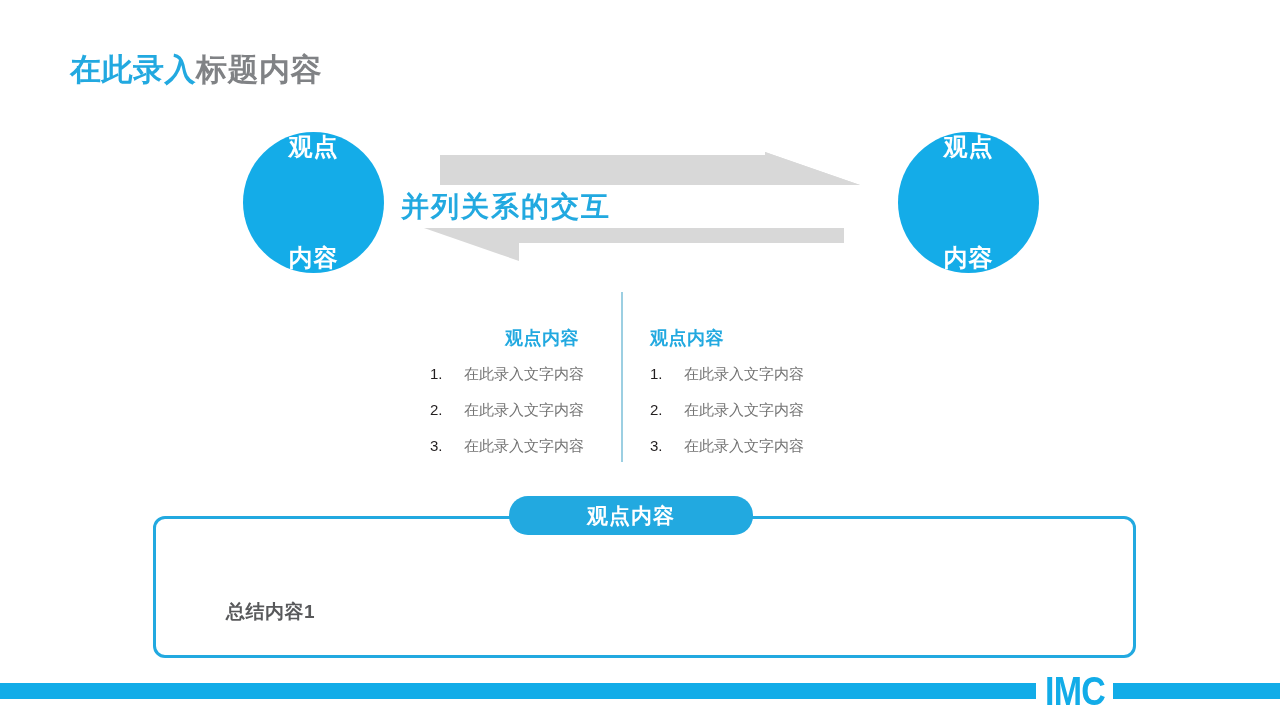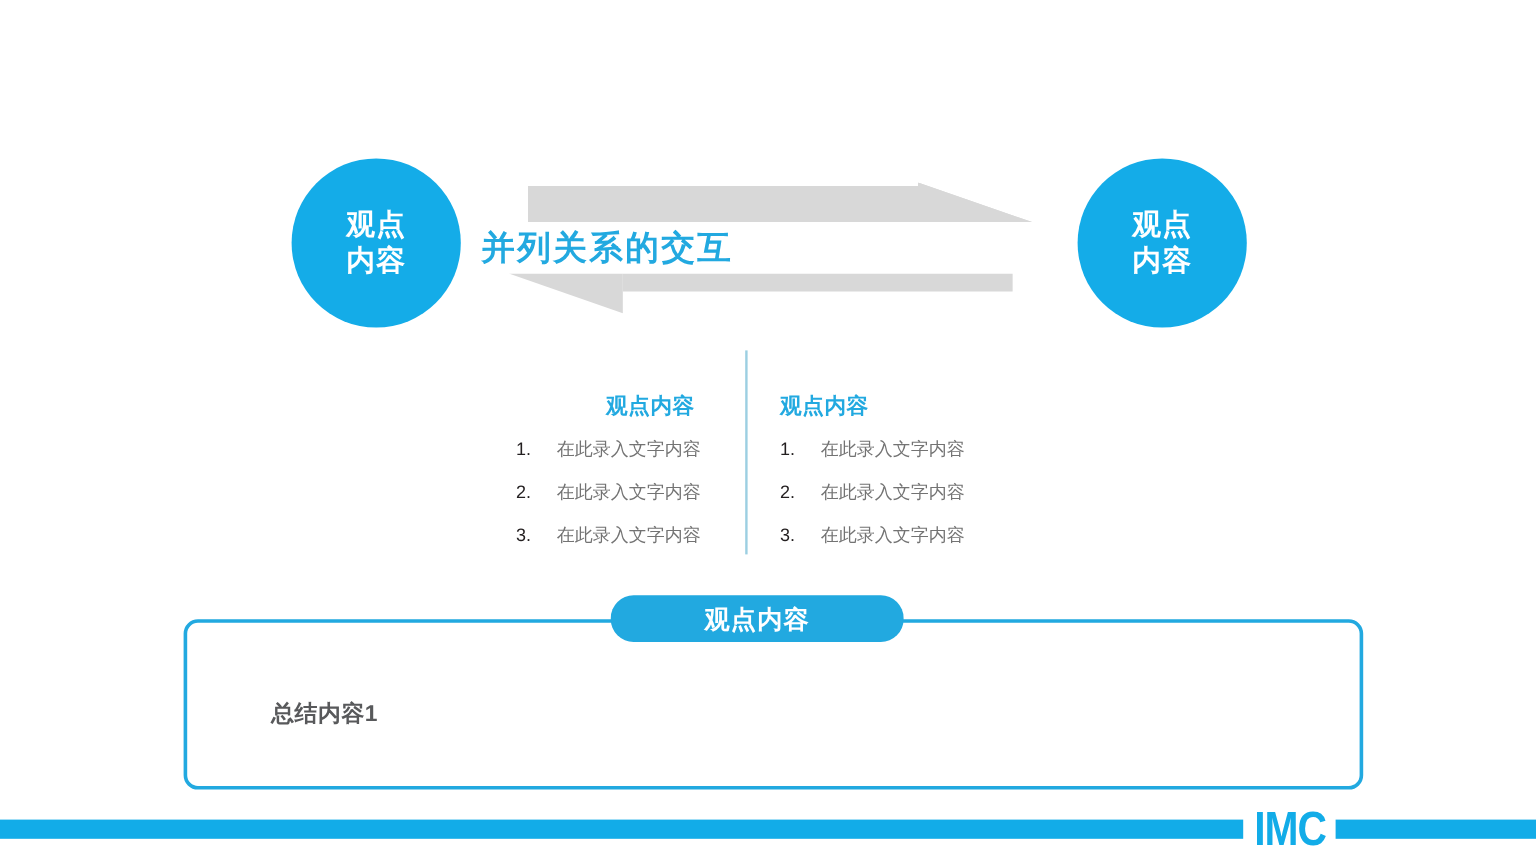--- a/index.html
+++ b/index.html
@@ -37,21 +37,21 @@
   .circle {
     position: absolute;
     width: 141px;
     height: 141px;
     border-radius: 50%;
     background: #14ACE8;
     color: #ffffff;
     display: flex;
     flex-direction: column;
     align-items: center;
-    justify-content: center;
+    justify-content: space-between;
     font-size: 24px;
     font-weight: bold;
     line-height: 1.24;
     letter-spacing: 1px;
   }
   .circle-left  { left: 243px; top: 132px; }
   .circle-right { left: 898px; top: 132px; }
   .circle span { display: block; }
 
   
@@ -161,21 +161,21 @@
     font-size: 21px;
     font-weight: bold;
     display: flex;
     align-items: center;
     justify-content: center;
     letter-spacing: 1px;
   }
   .summary-lines {
     position: absolute;
     left: 226px;
-    top: 582px;
+    top: 599px;
     width: 600px;
   }
   .summary-line {
     font-size: 19px;
     font-weight: bold;
     color: #58595B;
     margin-bottom: 21px;
     letter-spacing: 0.5px;
   }
 
@@ -211,20 +211,23 @@
     align-items: center;
     justify-content: center;
     transform: scaleX(0.85);
   }
 </style>
 </head>
 <body>
 
 <div class="slide">
 
+  <div class="title">
+    <span class="accent">在此录入</span><span class="plain">标题内容</span>
+  </div>
 
   <div class="circle circle-left">
     <span>观点</span>
     <span>内容</span>
   </div>
 
   <div class="circle circle-right">
     <span>观点</span>
     <span>内容</span>
   </div>

